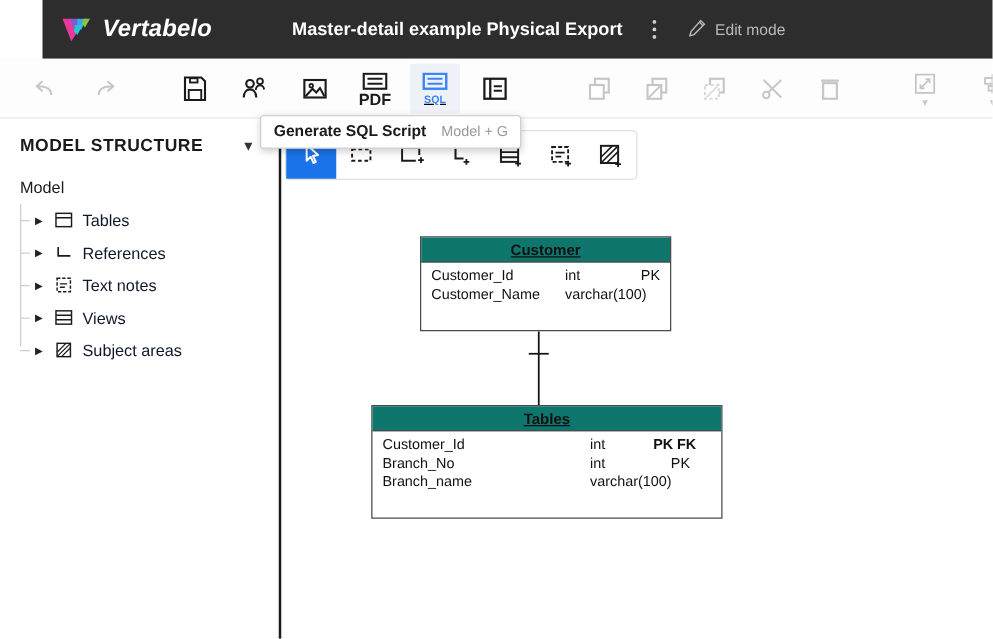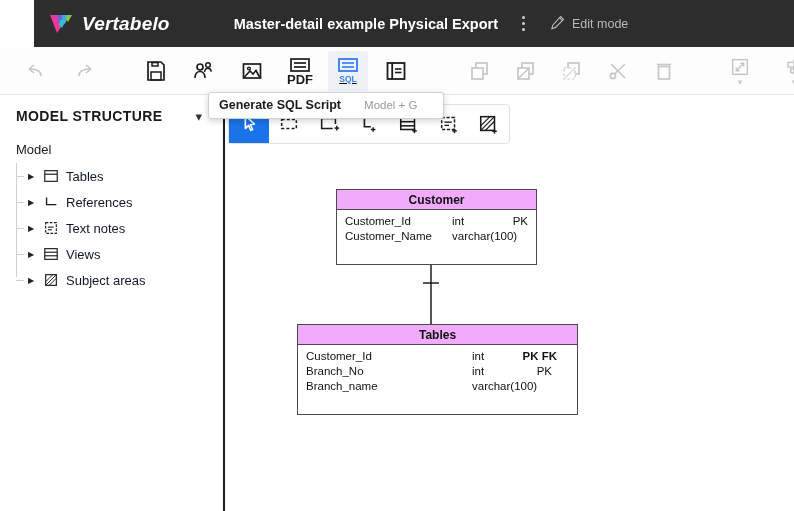--- a/index.html
+++ b/index.html
@@ -59,21 +59,21 @@
   .tbtn.active { background: #eef2f7; text-decoration: underline; }
   .tbtn.disabled { cursor: default; }
   .tbtn.has-caret { width: 40px; flex-direction: column; gap: 0px; }
   .caret { font-size: 9px; line-height: 6px; color: #c9c9c9; margin-top: 1px;}
 
   
   .tooltip {
     position: absolute; left: 208px; top: 92px;
     background: #ffffff; border: 1px solid #d0d0d0; border-radius: 3px;
     box-shadow: 0 2px 6px rgba(0,0,0,.18);
-    padding: 5px 26px 6px 10px; display: flex; align-items: baseline; gap: 23px;
+    padding: 5px 10px 6px 10px; display: flex; align-items: baseline; gap: 12px;
     z-index: 40; white-space: nowrap;
   }
   .tooltip-label { font-size: 12.5px; color: #1a1a1a; font-weight: 600; }
   .tooltip-shortcut { font-size: 11.5px; color: #9a9a9a; }
 
   
   .canvas-toolbar {
     position: absolute; left: 228px; top: 104px; height: 40px;
     background: #ffffff; border: 1px solid #e0e0e0; border-radius: 4px;
     display: flex; align-items: center; z-index: 30;
@@ -121,23 +121,23 @@
 
   
   .canvas {
     position: absolute; left: 223px; top: 95px; width: 571px; height: 416px;
     background: #ffffff; border-left: 2px solid #1b1b1b;
     overflow: hidden;
   }
 
   .erd-table { position: absolute; background: #ffffff; border: 1px solid #4a4a4a; }
   .erd-title {
-    height: 20px; background: #f0abfc; border-bottom: 1px solid #4a4a4a;
+    height: 20px; background: #0f766e; border-bottom: 1px solid #4a4a4a;
     display: flex; align-items: center; justify-content: center;
-    font-size: 12px; font-weight: bold; color: #111;
+    font-size: 12px; font-weight: bold; color: #111; text-decoration: underline;
   }
   .erd-body { padding: 4px 8px 4px 8px; }
   .erd-row { display: flex; font-size: 11.5px; color: #111; line-height: 15px; }
   .erd-col-type { position: absolute; }
   .erd-col-key { position: absolute; text-align: right; }
 </style>
 </head>
 <body>
 
 <div id="app">

